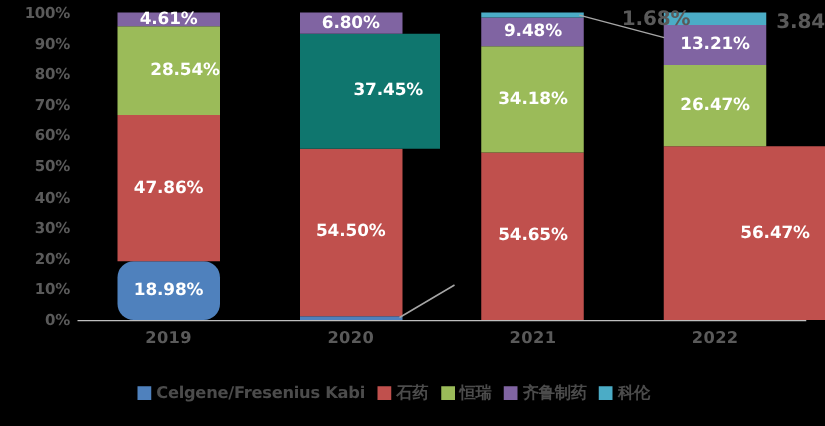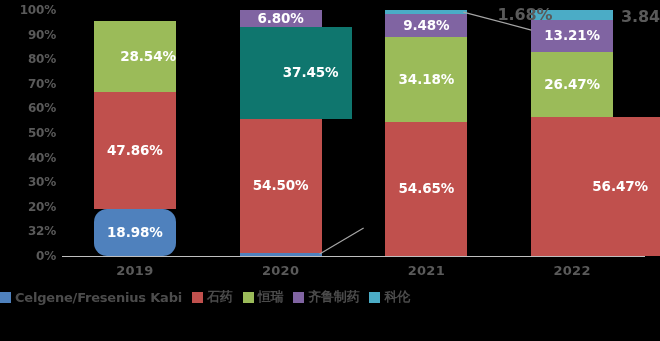--- a/index.html
+++ b/index.html
@@ -125,24 +125,25 @@
     font-weight: bold;
     color: #5a5a5a;
     white-space: nowrap;
     letter-spacing: -0.1px;
   }
 
   
   .legend {
     position: absolute;
     left: 0;
-    top: 288px;
+    top: 305px;
     width: 636px;
     display: flex;
     align-items: center;
+    justify-content: center;
     gap: 4px;
   }
   .legend-item {
     display: flex;
     align-items: center;
     gap: 4px;
     margin-right: 6px;
   }
   .legend-swatch {
     width: 11px;
@@ -157,21 +158,21 @@
     letter-spacing: -0.2px;
   }
 </style>
 </head>
 <body>
 
 <div id="chart-root">
 
   <div class="y-axis" id="y-axis">
       <div class="y-tick" style="top: 100%;">0%</div>
-      <div class="y-tick" style="top: 90%;">32%</div>
+      <div class="y-tick" style="top: 90%;">10%</div>
       <div class="y-tick" style="top: 80%;">20%</div>
       <div class="y-tick" style="top: 70%;">30%</div>
       <div class="y-tick" style="top: 60%;">40%</div>
       <div class="y-tick" style="top: 50%;">50%</div>
       <div class="y-tick" style="top: 40%;">60%</div>
       <div class="y-tick" style="top: 30%;">70%</div>
       <div class="y-tick" style="top: 20%;">80%</div>
       <div class="y-tick" style="top: 10%;">90%</div>
       <div class="y-tick" style="top: 0%;">100%</div>
     </div>
@@ -182,20 +183,23 @@
           <div class="bar-stack">
             <div class="seg" style="height: 18.98%; background: rgb(79, 129, 189); border-radius: 13px;">
               <span class="seg-label">18.98%</span>
             </div>
             <div class="seg" style="height: 47.86%; background: rgb(192, 80, 77); text-align: right;">
               <span class="seg-label">47.86%</span>
             </div>
             <div class="seg" style="height: 28.54%; background: rgb(155, 187, 89); justify-content: flex-end;">
               <span class="seg-label">28.54%</span>
             </div>
+            <div class="seg" style="height: 4.61%; background: rgb(128, 100, 162);">
+              <span class="seg-label">4.61%</span>
+            </div>
           </div>
         </div>
         <div class="bar-slot">
           <div class="bar-stack">
             <div class="seg" style="height: 1.25%; background: rgb(79, 129, 189);"></div>
             <div class="seg" style="height: 54.5%; background: rgb(192, 80, 77);">
               <span class="seg-label">54.50%</span>
             </div>
             <div class="seg" style="height: 37.45%; background: #0f766e; padding-left: 30px;">
               <span class="seg-label">37.45%</span>

